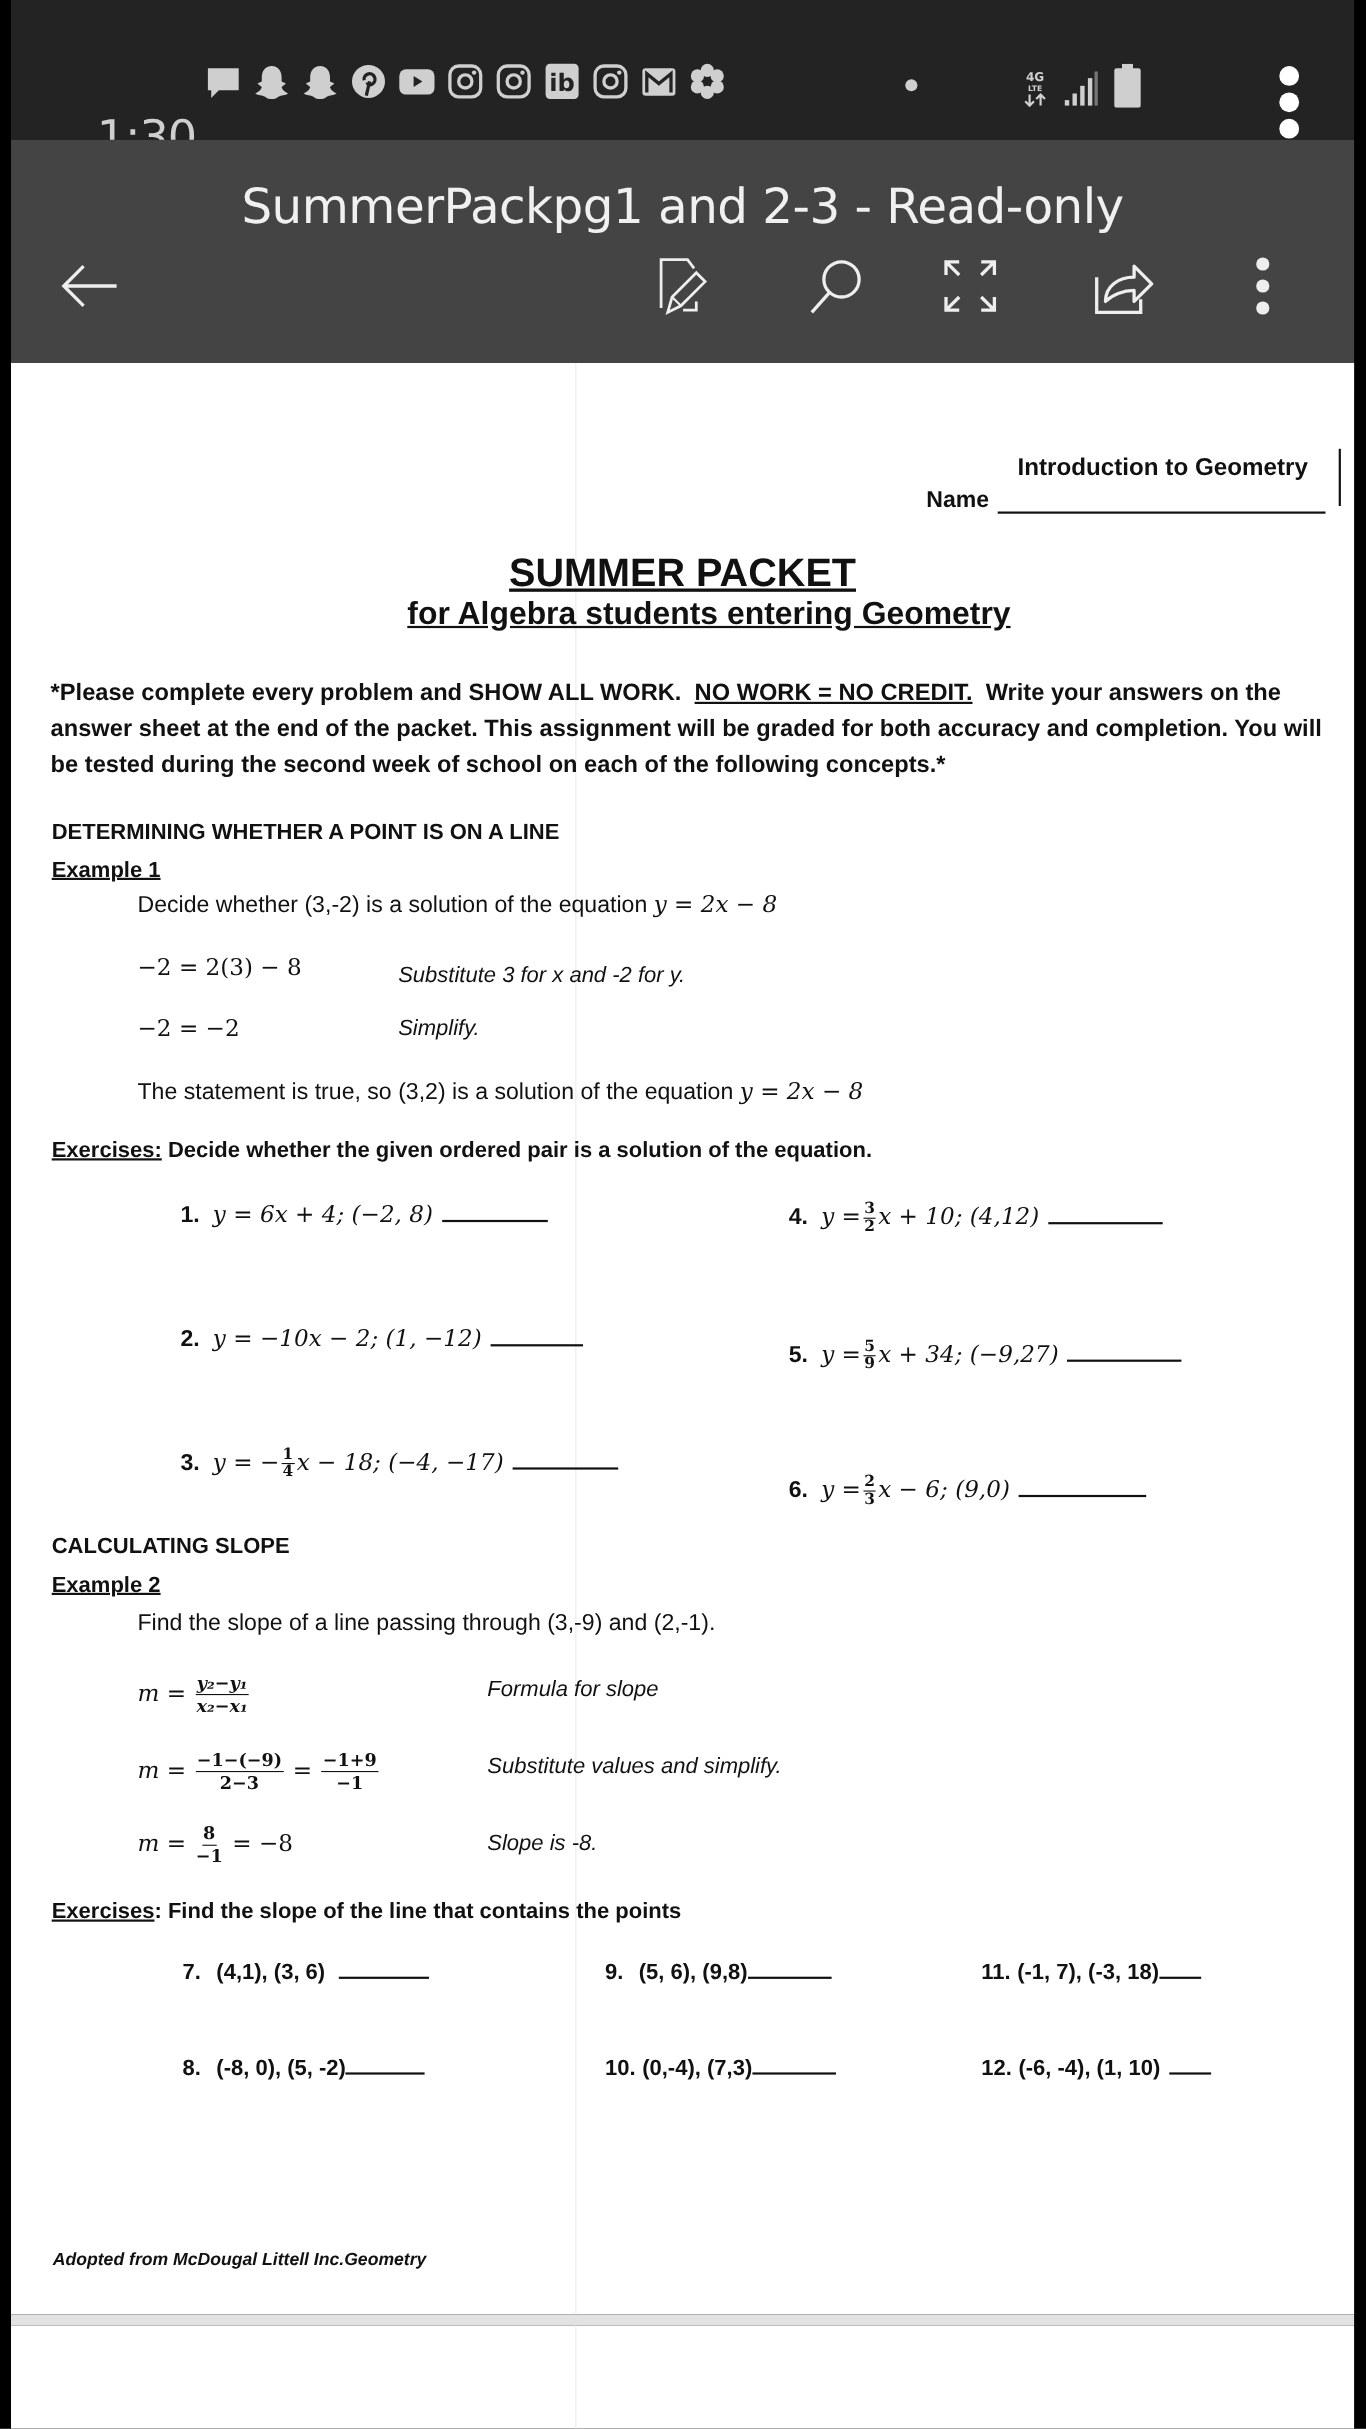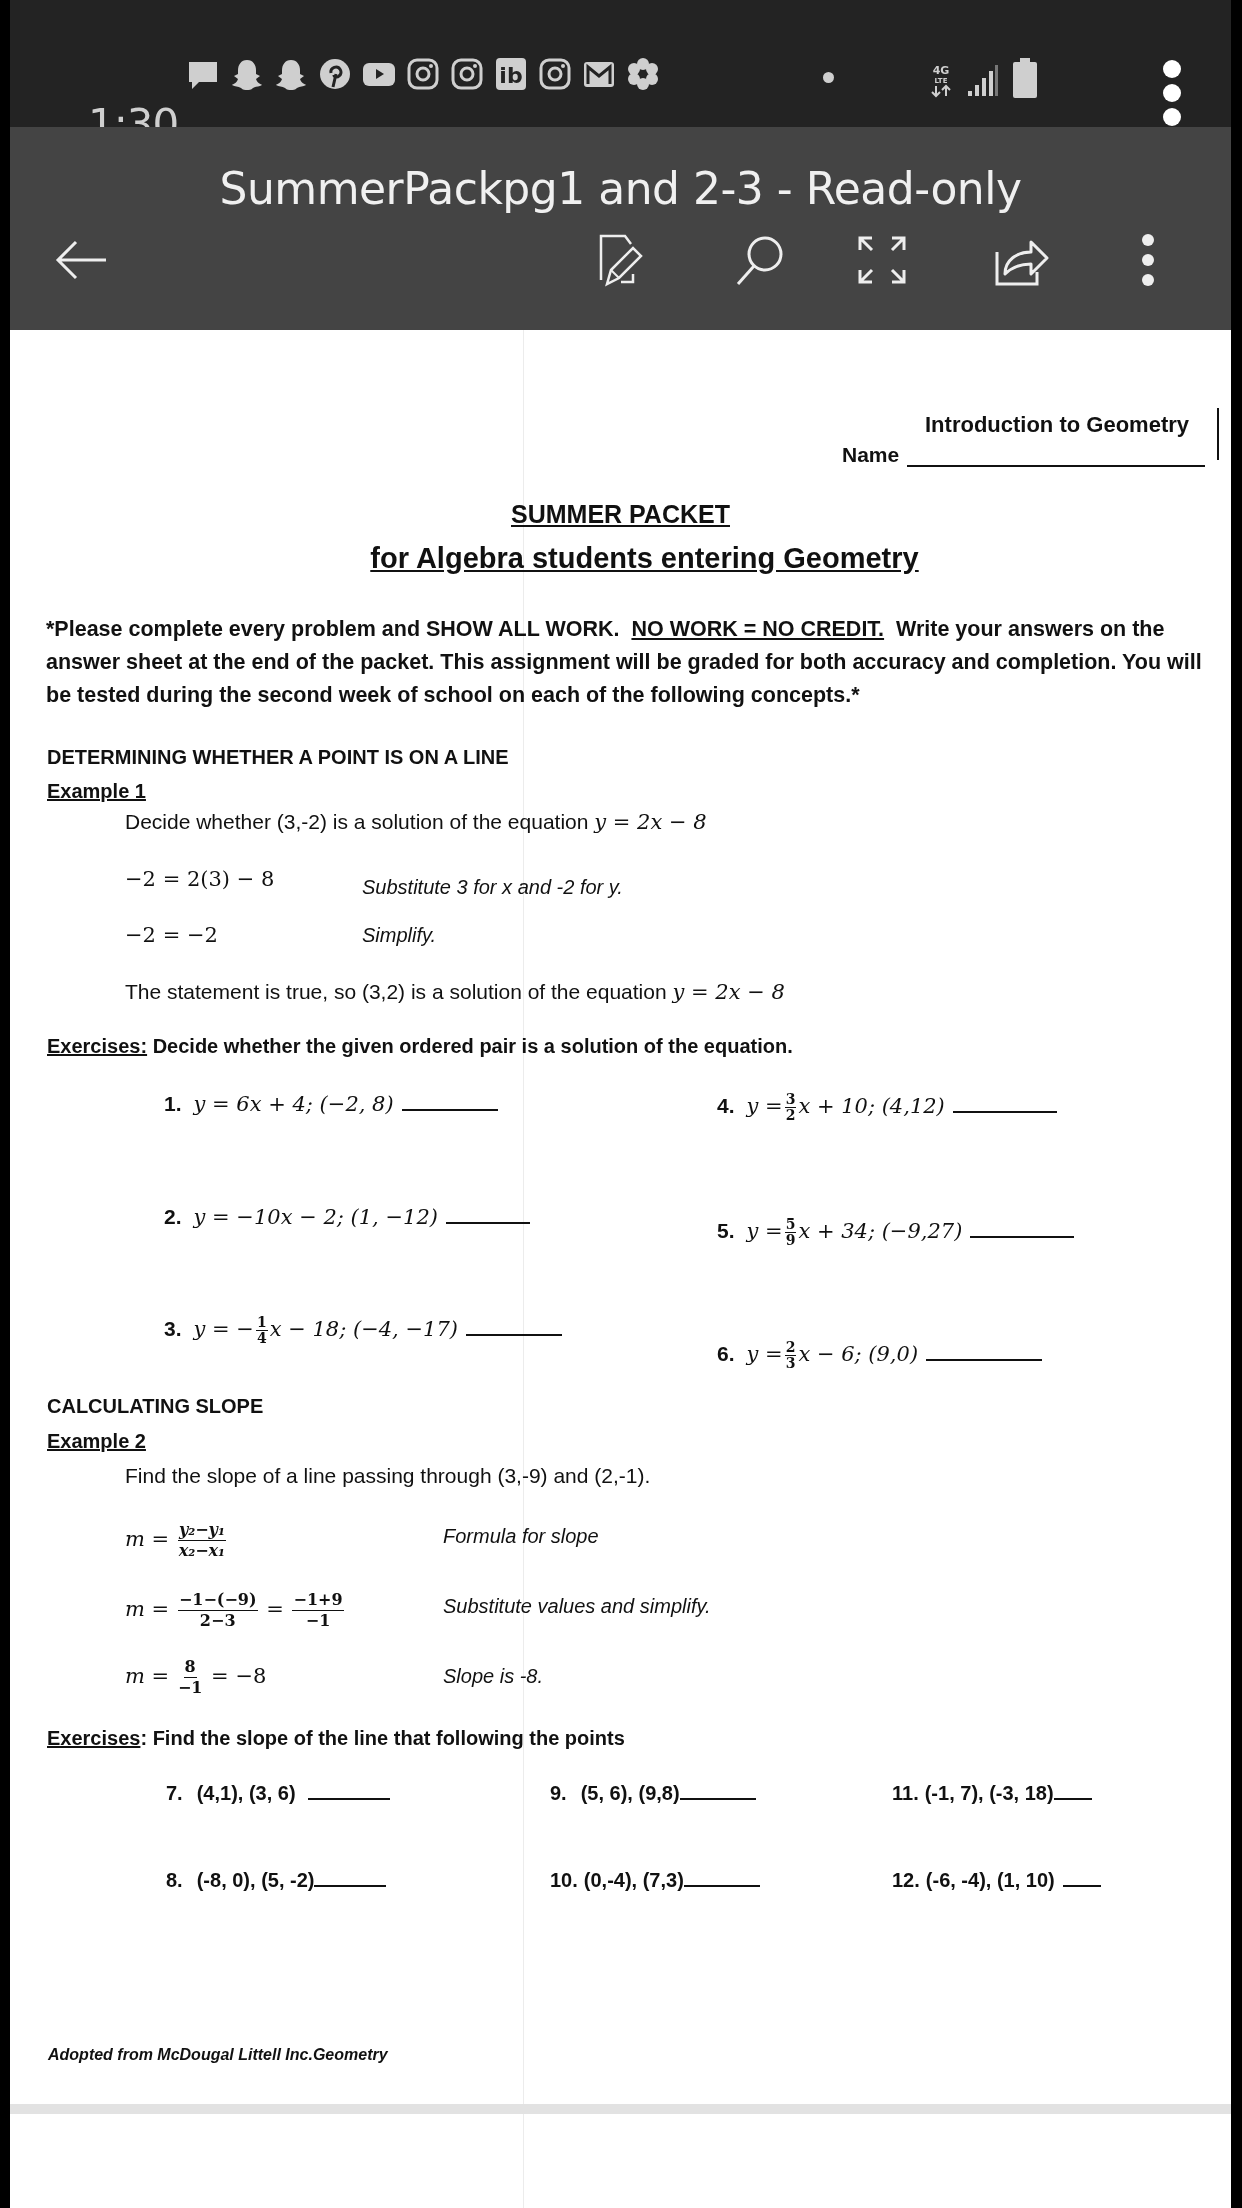--- a/index.html
+++ b/index.html
@@ -22,21 +22,21 @@
   .page { position:absolute; left:10px; top:330px; width:1221px; height:1774px; background:#fff; color:#111; }
   .page-sep { position:absolute; left:10px; top:2104px; width:1221px; height:10px; background:#e2e2e2; }
   .page2 { position:absolute; left:10px; top:2114px; width:1221px; height:94px; background:#fff; }
   .foldline { position:absolute; left:513px; top:0; width:1px; height:100%; background:#ececec; }
 
   .abs { position:absolute; white-space:nowrap; }
   .hdr-course { left:915px; top:82px; font-size:22px; font-weight:bold; font-family:"Liberation Sans", sans-serif; }
   .hdr-bar { position:absolute; left:1207px; top:78px; width:2px; height:52px; background:#111; }
   .hdr-name { left:832px; top:113px; font-size:21px; font-weight:bold; }
   .name-line { position:absolute; left:897px; top:135px; width:298px; height:2px; background:#111; }
-  .title1 { left:0; width:1221px; text-align:center; top:170px; font-size:25px; font-weight:bold; text-decoration:underline; }
+  .title1 { left:0; width:1221px; text-align:center; top:170px; font-size:36px; font-weight:bold; text-decoration:underline; }
   .title2 { left:0; width:1229px; text-align:center; top:212px; font-size:29px; font-weight:bold; text-decoration:underline;margin-left:20px; }
   .instructions { position:absolute; left:36px; top:283px; width:1180px; font-size:21.5px; font-weight:bold; line-height:33px; }
   .instructions u { text-decoration:underline; }
 
   .sec-head { font-size:20px; font-weight:bold; }
   .ex-head { font-size:20px; font-weight:bold; text-decoration:underline; }
   .body-t { font-size:21px; }
   .ital { font-size:20px; font-style:italic; }
   .math { font-family:"DejaVu Serif", serif; font-size:21px; }
   .mi { font-style:italic; }
@@ -297,21 +297,21 @@
     <span class="mi">m =</span>
     <span class="frac big">
         <span class="num">8</span>
         <span>−1</span>
       </span>
     <span>= −8</span>
   </div>
   <div class="abs ital" style="left:433px;top:1335px;">Slope is -8.</div>
 
   <div class="abs ex-label" style="left:37px;top:1397px;">
-    <u>Exercises</u><span>: Find the slope of the line that following the points</span>
+    <u>Exercises</u><span>: Find the slope of the line that contains the points</span>
   </div>
 
   <div class="abs slope-item" style="left:156px;top:1452px;">
     <span style="margin-right:14px">7.</span><span>(4,1), (3, 6)</span><span class="blank" style="width:82px;margin-left:12px"></span>
   </div>
   <div class="abs slope-item" style="left:156px;top:1539px;">
     <span style="margin-right:14px">8.</span><span>(-8, 0), (5, -2)</span><span class="blank" style="width:72px;margin-left:0"></span>
   </div>
   <div class="abs slope-item" style="left:540px;top:1452px;">
     <span style="margin-right:14px">9.</span><span>(5, 6), (9,8)</span><span class="blank" style="width:76px;margin-left:0"></span>

